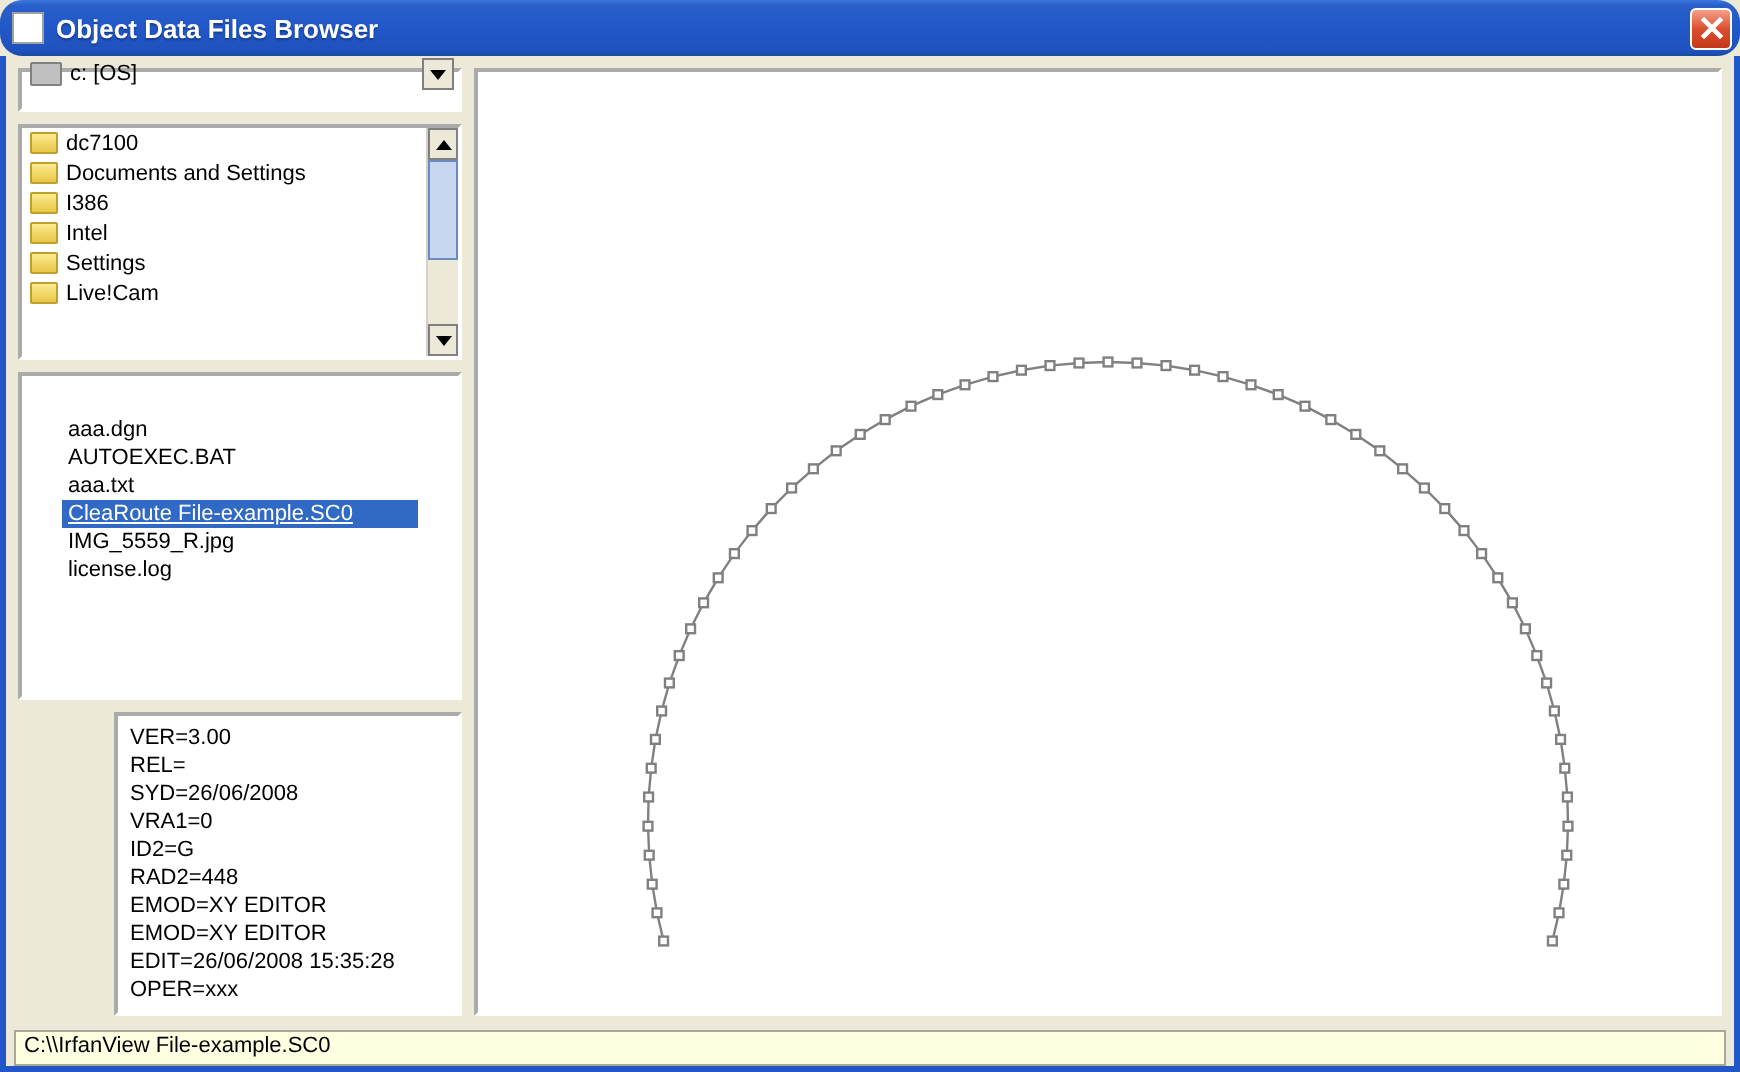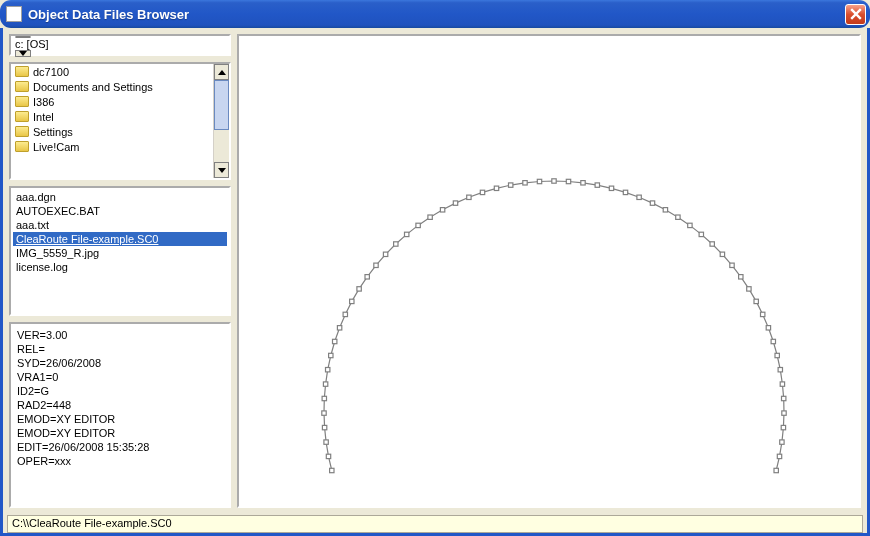--- a/index.html
+++ b/index.html
@@ -53,23 +53,23 @@
     display: flex;
     flex-direction: column;
     gap: 6px;
   }
   .drive-select {
     height: 22px;
     width: 100%;
     border: 2px inset #fff;
     background: #fff;
     display: flex;
+    align-items: center;
     padding: 0 2px 16px 4px;
     cursor: pointer;
-    flex-direction: column;
   }
   .drive-select .drive-icon {
     width: 16px; height: 12px; margin-right: 4px;
     background: #c0c0c0; border: 1px solid #808080; border-radius: 1px;
   }
   .drive-select .label { flex: 1; }
   .drive-select .arrow {
     width: 16px; height: 16px;
     background: #ece9d8;
     border: 1px solid #808080;
@@ -101,29 +101,29 @@
     height: 16px; background: #ece9d8; border: 1px solid #808080;
     display: flex; align-items: center; justify-content: center;
     cursor: pointer;
   }
   .sb-track { flex: 1; background: #ece9d8; position: relative; }
   .sb-thumb {
     position: absolute; top: 0; left: 0; right: 0; height: 50px;
     background: #c8d6f0; border: 1px solid #6a8ac0;
     cursor: pointer;
   }
-  .file-list { height: 130px; padding: 2px; }
+  .file-list { height: 164px; padding: 20px; }
   .file-item {
     height: 14px; line-height: 14px; padding: 0 3px; cursor: pointer;
     white-space: nowrap; overflow: hidden;
   }
   .file-item.selected { background: #316ac5; color: #fff; text-decoration: underline; }
   .metadata {
     flex: 1; padding: 4px 6px; line-height: 14px;
-    white-space: pre; font-size: 11px;
+    white-space: pre; font-size: 11px; margin-left: 48px;
   }
   .preview {
     flex: 1;
     background: #fff;
     border: 2px inset #fff;
     position: relative;
   }
   .preview svg { width: 100%; height: 100%; }
   .statusbar {
     height: 22px;
@@ -283,14 +283,14 @@
           <rect x="542.2" y="389.4" width="4.4" height="4.4"></rect>
           <rect x="540.7" y="403.9" width="4.4" height="4.4"></rect>
           <rect x="538.3" y="418.2" width="4.4" height="4.4"></rect>
           <rect x="535.0" y="432.3" width="4.4" height="4.4"></rect>
         </g>
     </svg>
   </div>
 </div>
 
 <div class="statusbar">
-  <div class="cell">C:\\CleaRoute File-example.SC0</div>
+  <div class="cell">C:\\IrfanView File-example.SC0</div>
 </div>
 
 </body></html>

